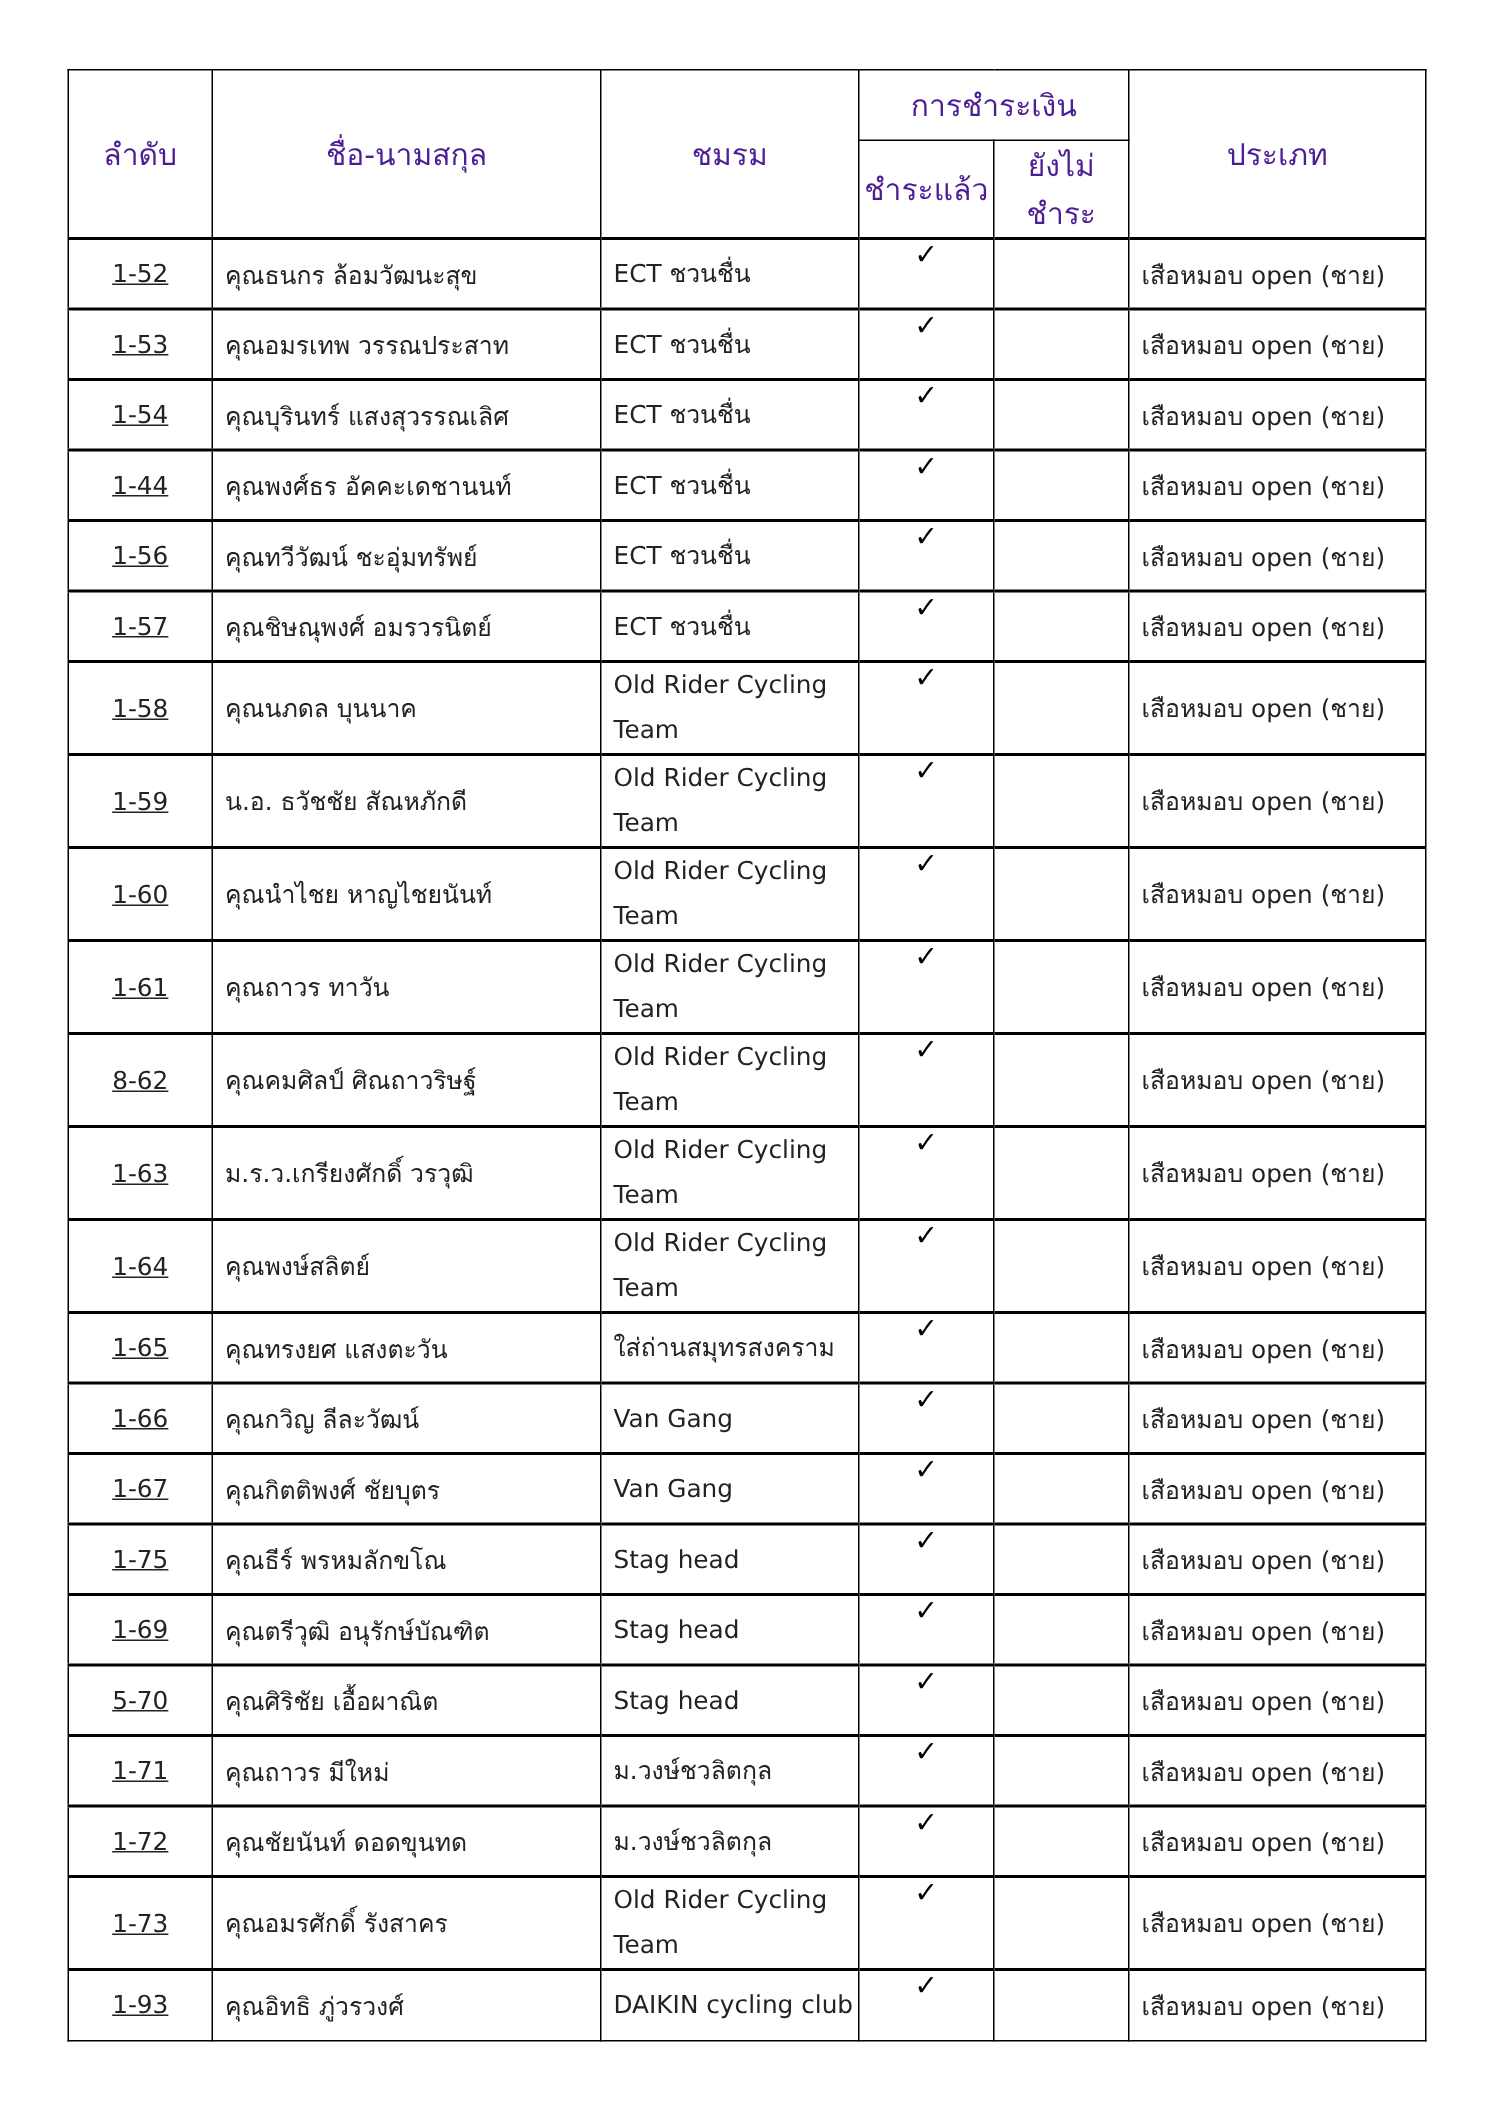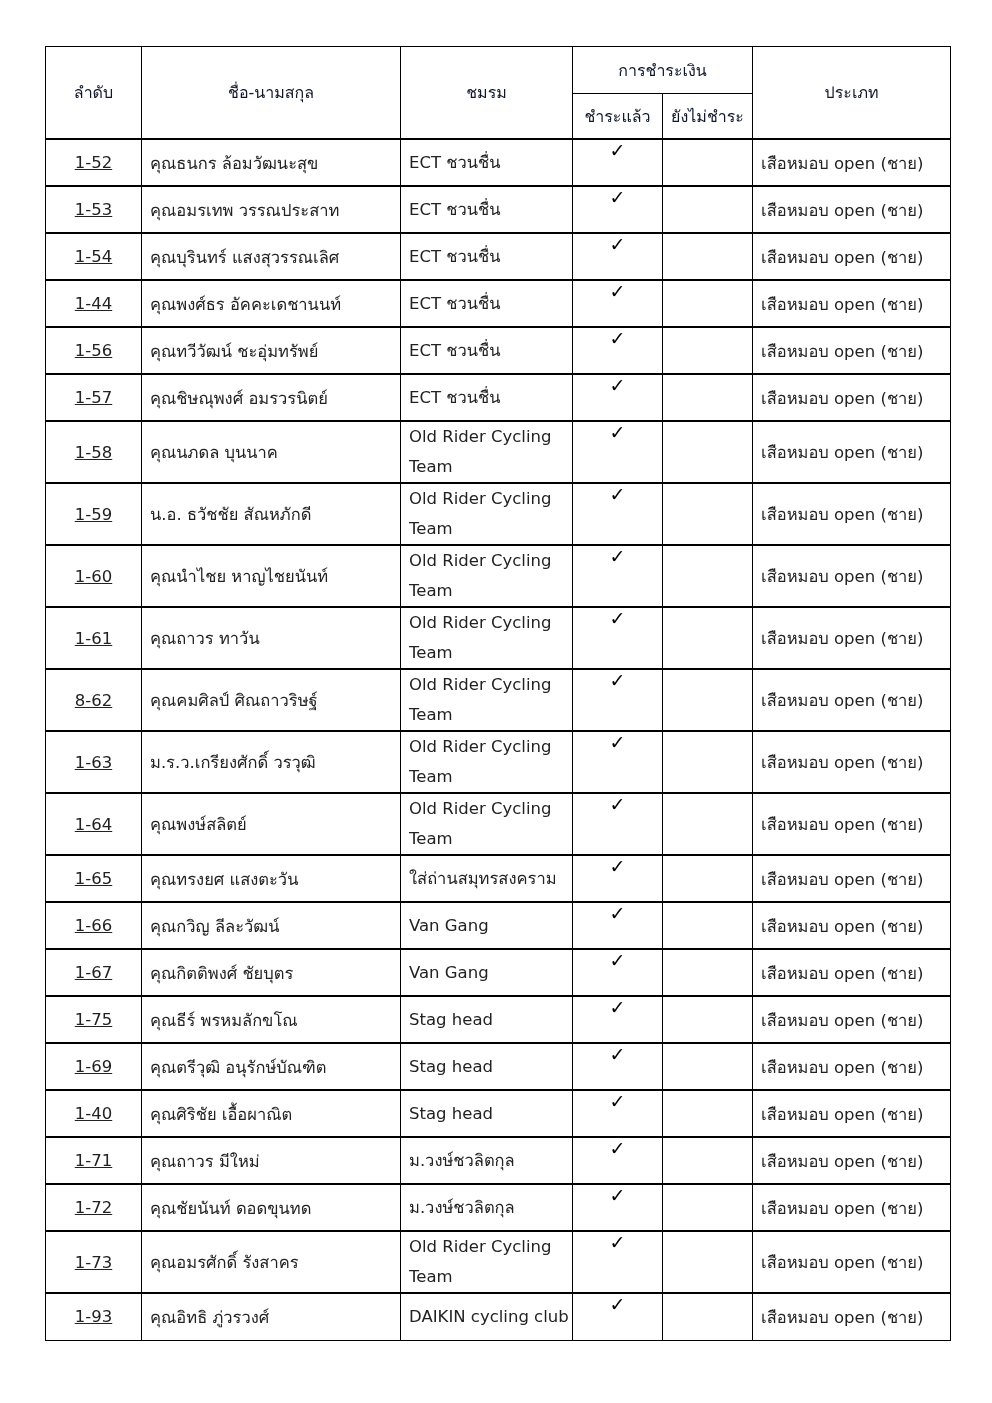--- a/index.html
+++ b/index.html
@@ -12,21 +12,21 @@
   table.roster td, table.roster th {
     border: 1.5px solid #000; padding: 0; font-weight: normal;
   }
   table.roster tr.row td { border-top: 2px solid #000; }
   col.c-no { width: 96px; }
   col.c-name { width: 259px; }
   col.c-club { width: 172px; }
   col.c-paid { width: 90px; }
   col.c-unpaid { width: 90px; }
   col.c-type { width: 198px; }
-  th { font-size: 16px; color: #0f172a; }
+  th { font-size: 20px; color: #4c1d95; }
   th.h-top { height: 46px; }
   th.h-sub { height: 44px; }
   td.no { text-align: center; text-decoration: underline; }
   td.name, td.club, td.type { text-align: left; padding-left: 8px !important; }
   td.club { line-height: 30px; }
   td.paid { text-align: center; vertical-align: top; }
   .check { display: inline-block; font-size: 19px; font-weight: bold; color: #000; margin-top: 0px; line-height: 20px; }
   tr.row.single { height: 47px; }
   tr.row.double { height: 61px; }
   td.type { white-space: nowrap; }
@@ -195,21 +195,21 @@
       </tr>
       <tr class="row single">
         <td class="no">1-69</td>
         <td class="name">คุณตรีวุฒิ อนุรักษ์บัณฑิต</td>
         <td class="club">Stag head</td>
         <td class="paid"><span class="check">✓</span></td>
         <td class="unpaid"></td>
         <td class="type">เสือหมอบ open (ชาย)</td>
       </tr>
       <tr class="row single">
-        <td class="no">1-40</td>
+        <td class="no">5-70</td>
         <td class="name">คุณศิริชัย เอื้อผาณิต</td>
         <td class="club">Stag head</td>
         <td class="paid"><span class="check">✓</span></td>
         <td class="unpaid"></td>
         <td class="type">เสือหมอบ open (ชาย)</td>
       </tr>
       <tr class="row single">
         <td class="no">1-71</td>
         <td class="name">คุณถาวร มีใหม่</td>
         <td class="club">ม.วงษ์ชวลิตกุล</td>

